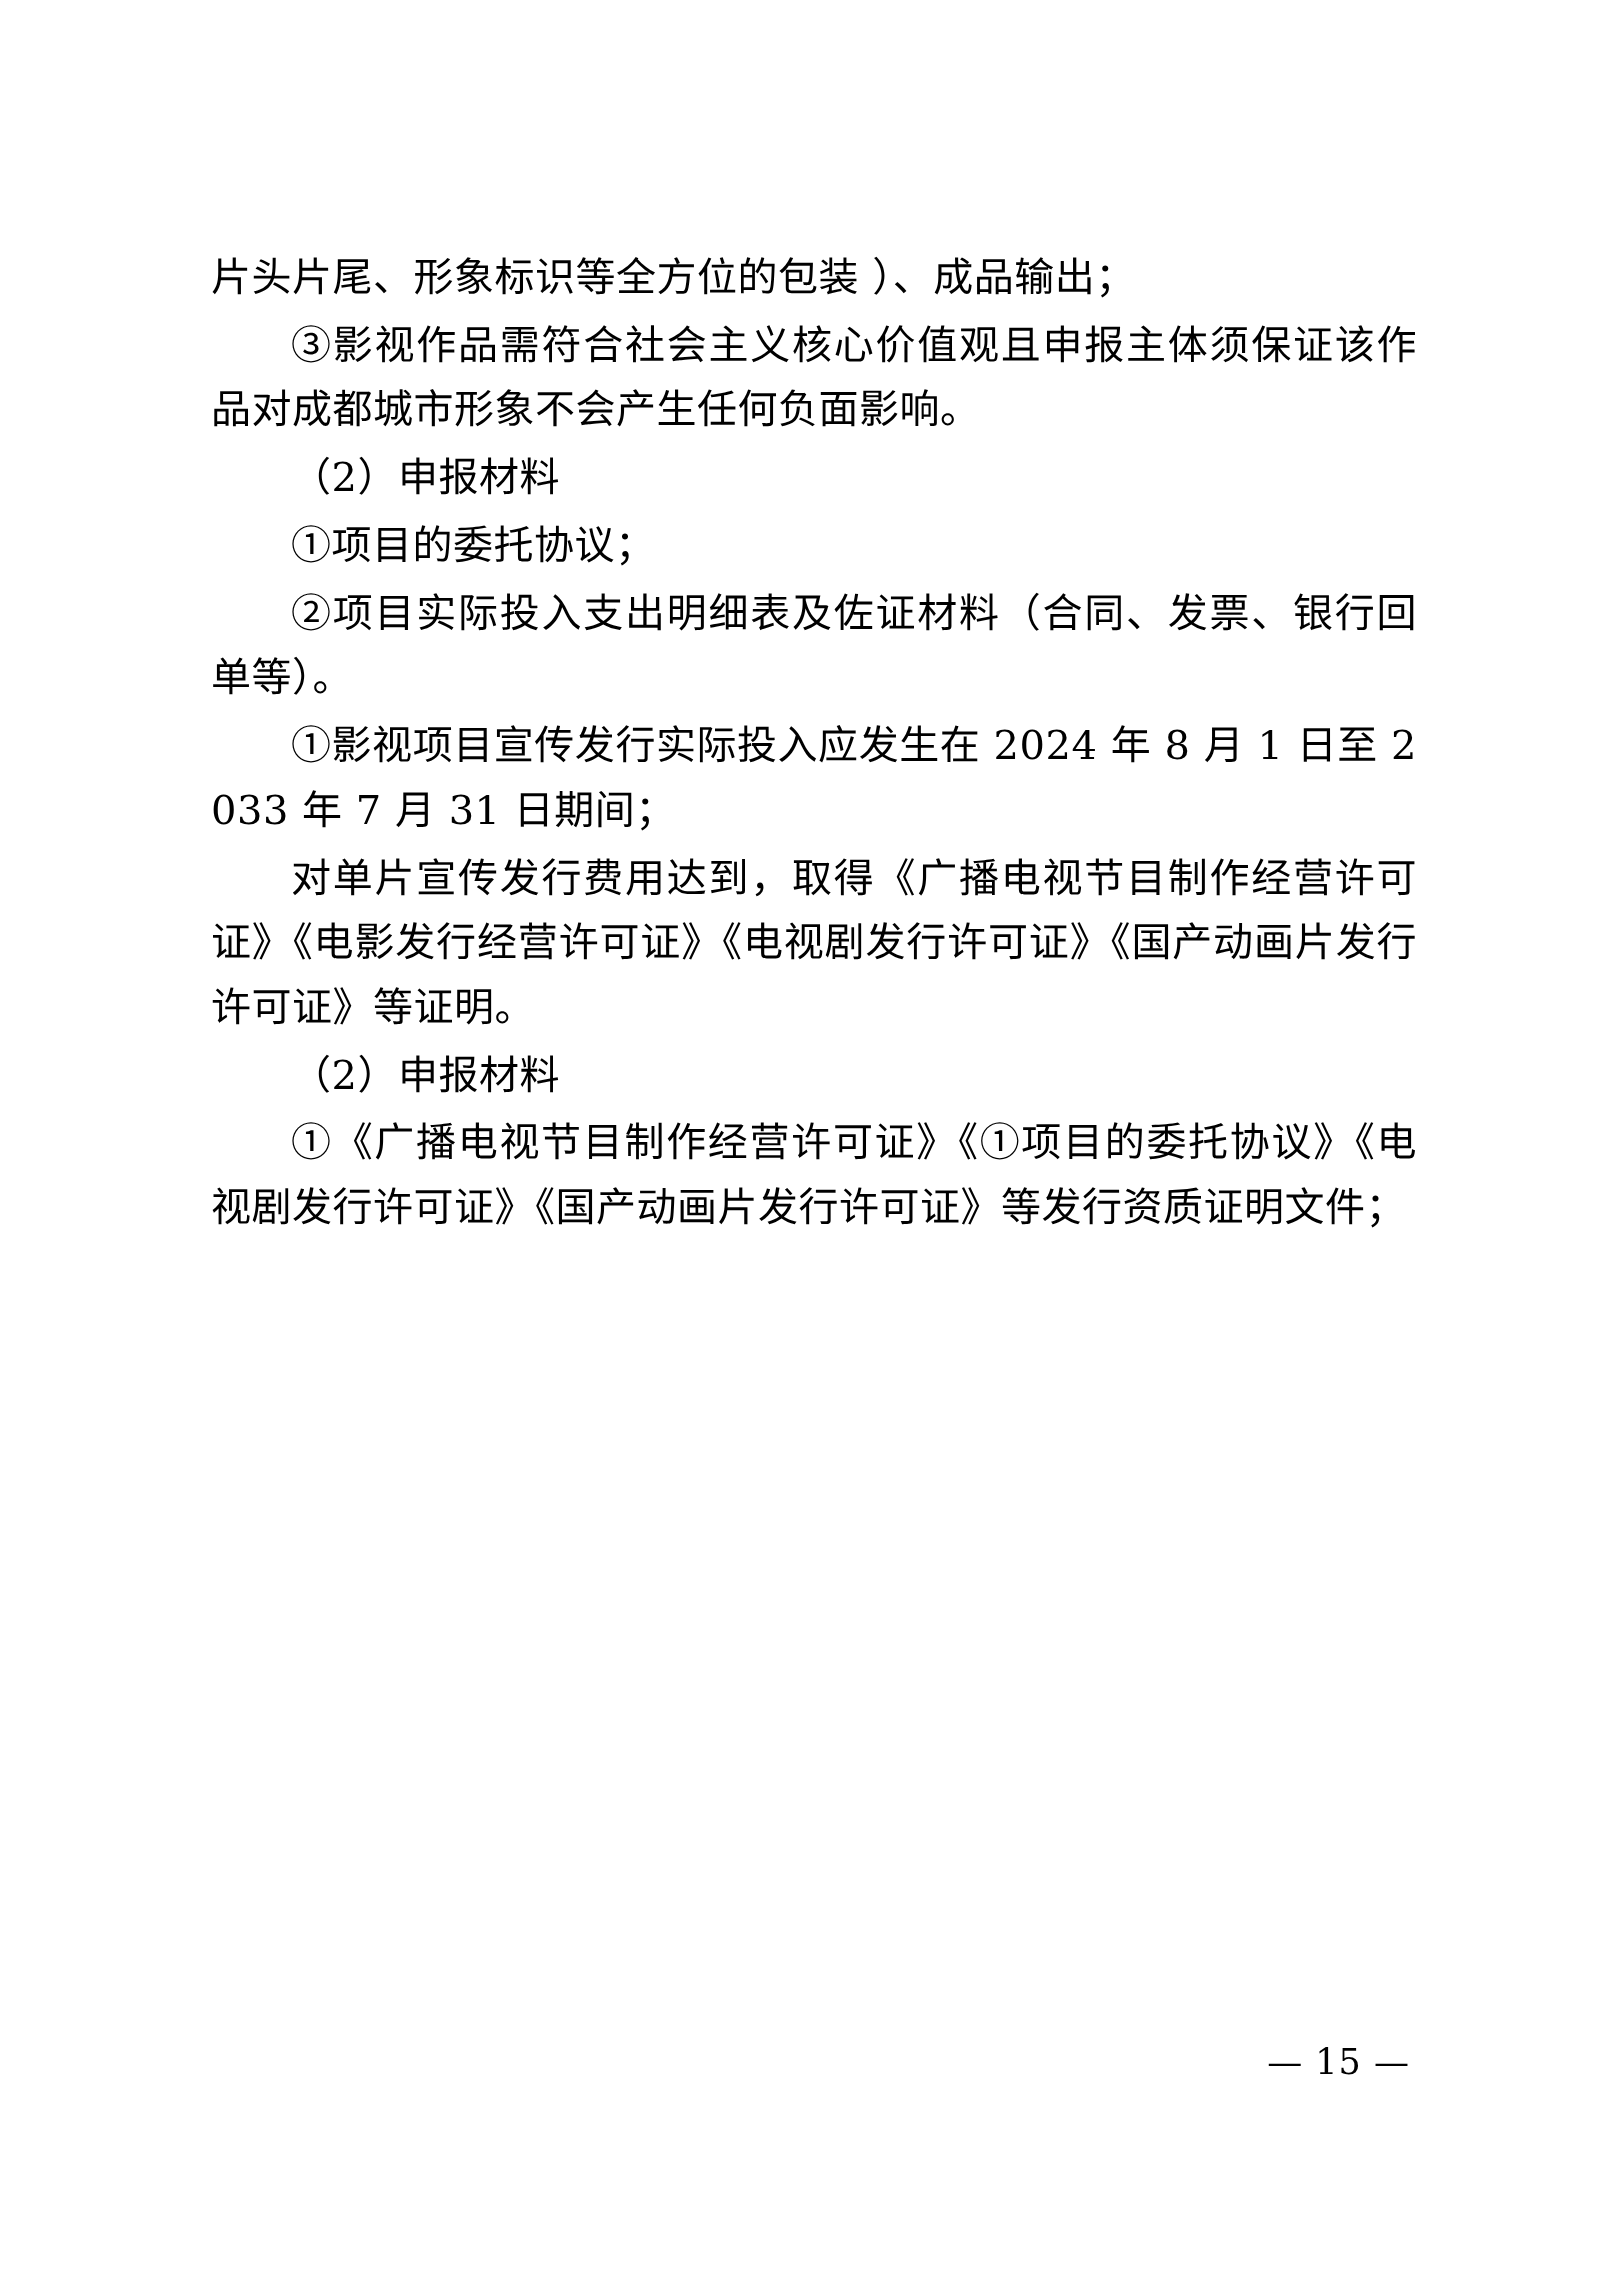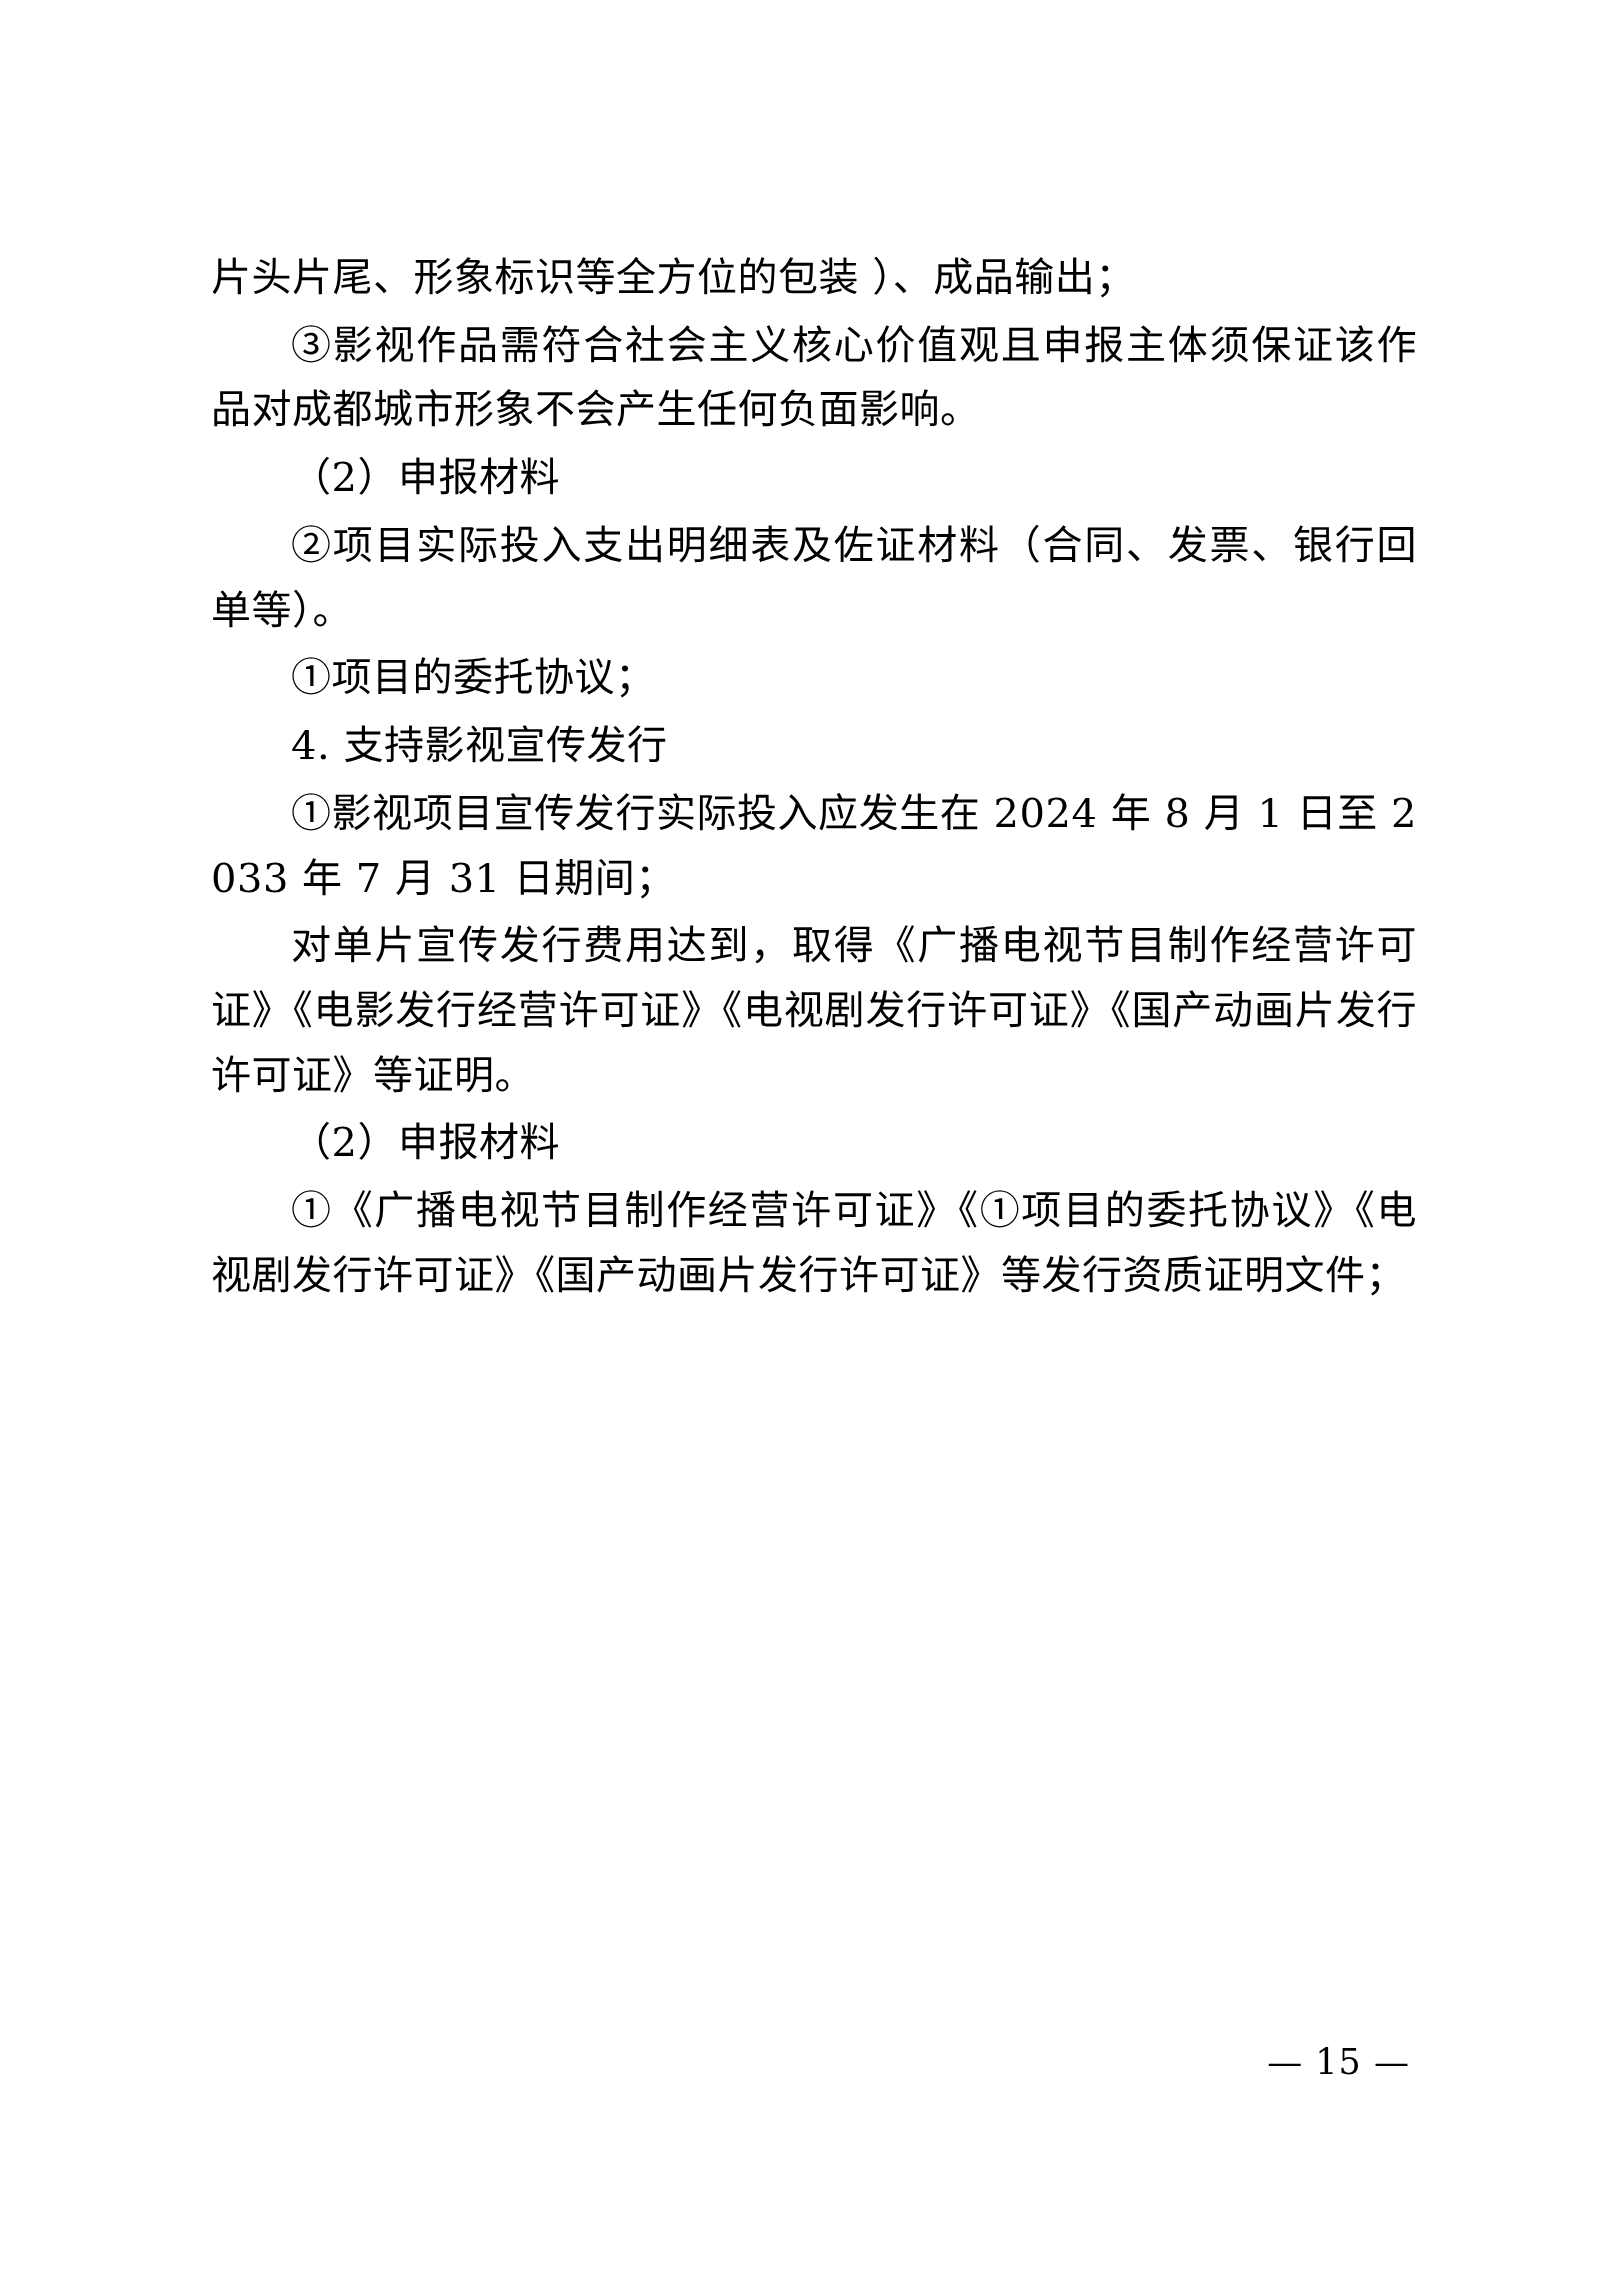--- a/index.html
+++ b/index.html
@@ -59,23 +59,22 @@
   }
 </style>
 </head>
 <body>
 
 <div class="page">
   <div class="content">
     <p class="para noindent">片头片尾、形象标识等全方位的包装 ）、成品输出；</p>
     <p class="para indent">③影视作品需符合社会主义核心价值观且申报主体须保证该作品对成都城市形象不会产生任何负面影响。</p>
     <p class="para indent">（2）申报材料</p>
+    <p class="para indent">①项目的委托协议；</p>
     <p class="para indent">②项目实际投入支出明细表及佐证材料（合同、发票、银行回单等）。</p>
-    <p class="para indent">①项目的委托协议；</p>
-    <p class="para indent">4. 支持影视宣传发行</p>
     <p class="para indent">①影视项目宣传发行实际投入应发生在 2024 年 8 月 1 日至 2033 年 7 月 31 日期间；</p>
     <p class="para indent">对单片宣传发行费用达到，取得《广播电视节目制作经营许可证》《电影发行经营许可证》《电视剧发行许可证》《国产动画片发行许可证》等证明。</p>
     <p class="para indent">（2）申报材料</p>
     <p class="para indent">①《广播电视节目制作经营许可证》《①项目的委托协议》《电视剧发行许可证》《国产动画片发行许可证》等发行资质证明文件；</p>
   </div>
   <div class="footer">
     <span class="page-number">— 15 —</span>
   </div>
 </div>
 

